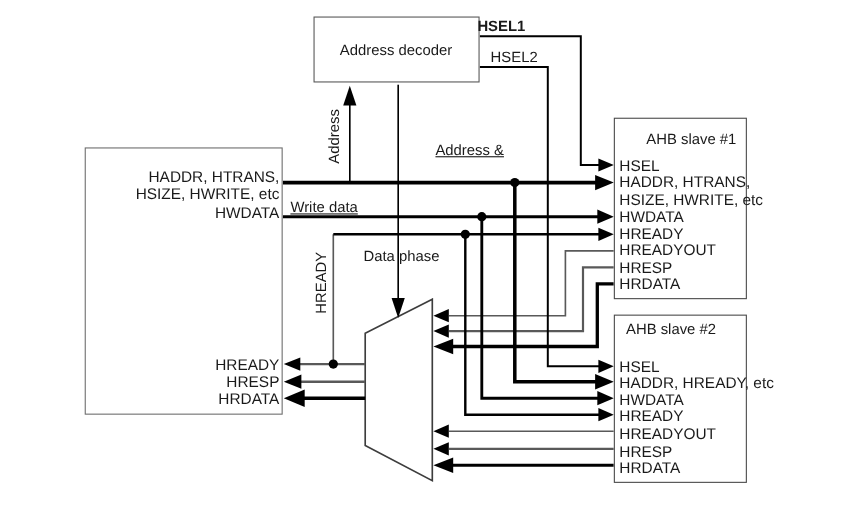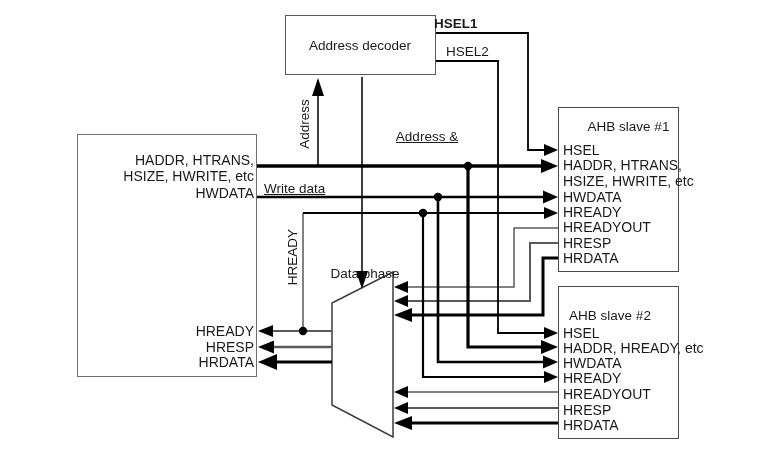--- a/index.html
+++ b/index.html
@@ -112,38 +112,38 @@
   <div class="lbl port" style="left:563px;top:143px;">HSEL</div>
   <div class="lbl port" style="left:563px;top:158px;">HADDR, HTRANS,</div>
   <div class="lbl port" style="left:563px;top:174px;">HSIZE, HWRITE, etc</div>
   <div class="lbl port" style="left:563px;top:190px;">HWDATA</div>
   <div class="lbl port" style="left:563px;top:205px;">HREADY</div>
   <div class="lbl port" style="left:563px;top:220px;">HREADYOUT</div>
   <div class="lbl port" style="left:563px;top:236px;">HRESP</div>
   <div class="lbl port" style="left:563px;top:251px;">HRDATA</div>
 
   <div class="box" style="left:558px;top:286px;width:121px;height:153px;border-color:#4a4a4a;"></div>
-  <div class="lbl title ctr" style="left:558px;top:308px;width:104px;">AHB slave #2</div>
+  <div class="lbl title ctr" style="left:558px;top:292px;width:104px;">AHB slave #2</div>
   <div class="lbl port" style="left:563px;top:326px;">HSEL</div>
   <div class="lbl port" style="left:563px;top:341px;">HADDR, HREADY, etc</div>
   <div class="lbl port" style="left:563px;top:356px;">HWDATA</div>
   <div class="lbl port" style="left:563px;top:371px;">HREADY</div>
   <div class="lbl port" style="left:563px;top:387px;">HREADYOUT</div>
   <div class="lbl port" style="left:563px;top:403px;">HRESP</div>
   <div class="lbl port" style="left:563px;top:418px;">HRDATA</div>
 
   <div class="lbl sig" style="left:434px;top:16px;font-weight:bold;">HSEL1</div>
   <div class="lbl sig" style="left:446px;top:44px;">HSEL2</div>
 
   <div class="lbl sig twoLine ctr" style="left:377px;top:129px;width:100px;text-decoration:underline;">
     <div>Address &amp;</div>
   </div>
 
   <div class="lbl sig" style="left:264px;top:181px;text-decoration:underline;">Write data</div>
 
-  <div class="lbl sig twoLine ctr" style="left:315px;top:225px;width:100px;margin-top:41px;">
+  <div class="lbl sig twoLine ctr" style="left:315px;top:225px;width:100px;">
     <div>Data phase</div>
   </div>
 
   <div class="lbl sig rot" style="left:304px;top:124px;">Address</div>
   <div class="lbl sig rot" style="left:292px;top:257px;">HREADY</div>
 
 </div>
 
 </body></html>

